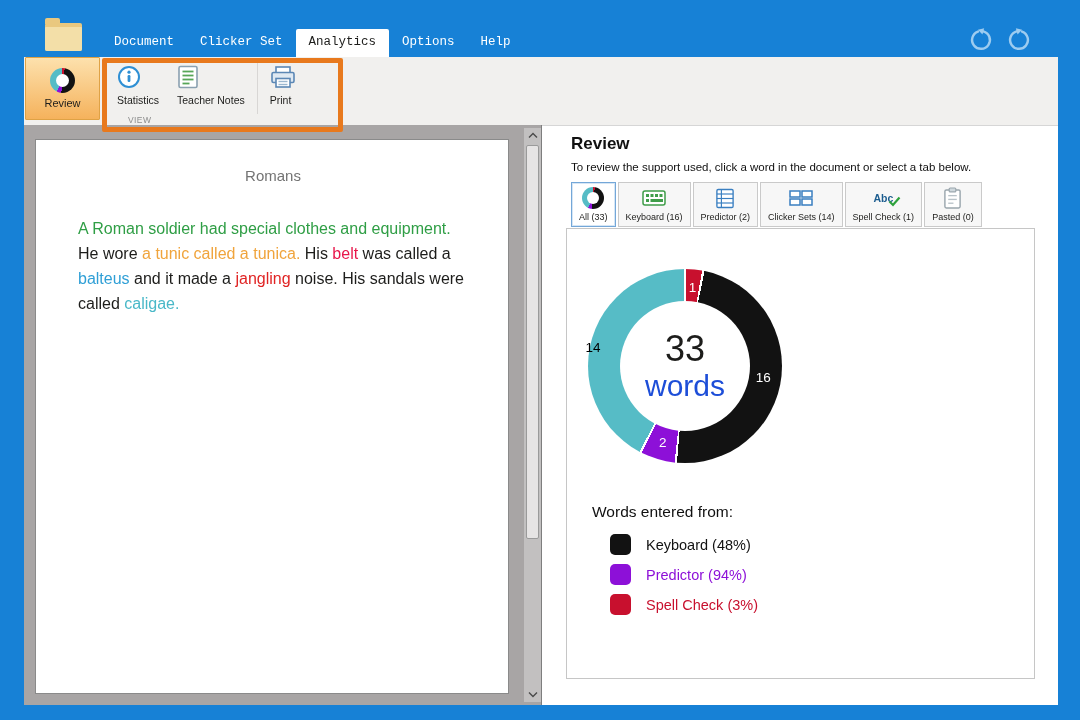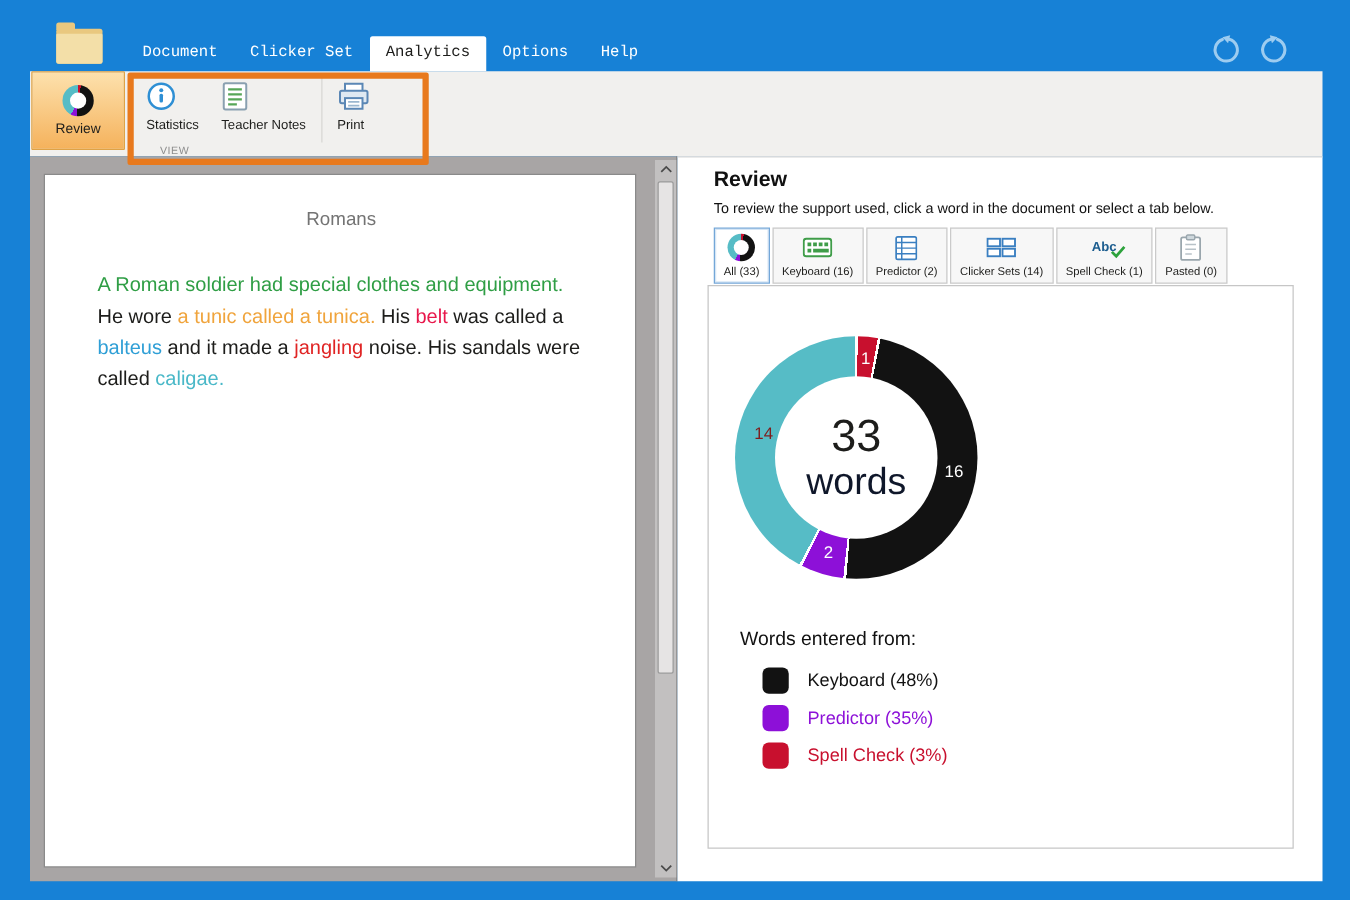--- a/index.html
+++ b/index.html
@@ -53,21 +53,21 @@
   .tab .mini-donut{width:22px;height:22px;}
   .tab .mini-donut::after{inset:5px;}
   .spellcheck-icon{position:relative;font-size:10.5px;font-weight:bold;color:#1c5d8f;}
   .spellcheck-icon svg{position:absolute;right:-8px;bottom:-3px;}
 
   .chart-panel{position:absolute;left:24px;top:102px;width:467px;height:449px;border:1px solid #c6c6c6;background:#fff;}
   .donut-wrap{position:absolute;left:21px;top:40px;width:194px;height:194px;}
   .donut-ring{position:absolute;inset:0;border-radius:50%;background:#ddd;}
   .donut-hole{position:absolute;left:32px;top:32px;width:130px;height:130px;border-radius:50%;background:#fff;display:flex;flex-direction:column;align-items:center;justify-content:center;}
   .donut-value{font-size:36px;line-height:40px;color:#1d1d1b;}
-  .donut-word{font-size:30px;line-height:34px;color:#0f172a;}
+  .donut-word{font-size:30px;line-height:34px;color:#1d4ed8;}
   .seg-label{position:absolute;transform:translate(-50%,-50%);font-size:13.5px;}
   .legend-title{position:absolute;left:25px;top:274px;font-size:15.5px;color:#111;}
   .legend{position:absolute;left:43px;top:305px;display:flex;flex-direction:column;gap:9px;}
   .legend-row{display:flex;align-items:center;gap:15px;height:21px;}
   .legend-swatch{width:21px;height:21px;border-radius:5px;background:#999;}
   .legend-label{font-size:14.5px;}
 </style>
 </head>
 <body>
 
@@ -248,32 +248,32 @@
       <div class="chart-panel">
         <div class="donut-wrap">
           <div class="donut-ring" style="background: conic-gradient(rgb(255, 255, 255) 0deg, rgb(255, 255, 255) 0.7deg, rgb(200, 16, 46) 0.7deg, rgb(200, 16, 46) 10.2091deg, rgb(255, 255, 255) 10.2091deg, rgb(255, 255, 255) 10.9091deg, rgb(255, 255, 255) 10.9091deg, rgb(255, 255, 255) 11.6091deg, rgb(18, 18, 18) 11.6091deg, rgb(18, 18, 18) 184.755deg, rgb(255, 255, 255) 184.755deg, rgb(255, 255, 255) 185.455deg, rgb(255, 255, 255) 185.455deg, rgb(255, 255, 255) 186.155deg, rgb(141, 16, 216) 186.155deg, rgb(141, 16, 216) 206.573deg, rgb(255, 255, 255) 206.573deg, rgb(255, 255, 255) 207.273deg, rgb(255, 255, 255) 207.273deg, rgb(255, 255, 255) 207.973deg, rgb(86, 188, 198) 207.973deg, rgb(86, 188, 198) 359.3deg, rgb(255, 255, 255) 359.3deg, rgb(255, 255, 255) 360deg);"></div>
           <div class="donut-hole">
             <span class="donut-value">33</span>
             <span class="donut-word">words</span>
           </div>
         <div class="seg-label" style="left: 104.509px; top: 18.3577px; color: rgb(255, 255, 255);">1</div>
             <div class="seg-label" style="left: 175.196px; top: 108.243px; color: rgb(255, 255, 255);">16</div>
             <div class="seg-label" style="left: 74.7431px; top: 172.8px; color: rgb(255, 255, 255);">2</div>
-            <div class="seg-label" style="left: 23px; top: 78.375px; color: #7f1d1d;">14</div>
+            <div class="seg-label" style="left: 5px; top: 78.375px; color: #000000;">14</div>
           </div>
 
         <div class="legend-title">Words entered from:</div>
         <div class="legend">
           <div class="legend-row">
             <span class="legend-swatch" style="background-color: rgb(18, 18, 18);"></span>
             <span class="legend-label" style="color: rgb(18, 18, 18);">Keyboard (48%)</span>
           </div>
           <div class="legend-row">
             <span class="legend-swatch" style="background-color: rgb(141, 16, 216);"></span>
-            <span class="legend-label" style="color: rgb(141, 16, 216);">Predictor (35%)</span>
+            <span class="legend-label" style="color: rgb(141, 16, 216);">Predictor (94%)</span>
           </div>
           <div class="legend-row">
             <span class="legend-swatch" style="background-color: rgb(200, 16, 46);"></span>
             <span class="legend-label" style="color: rgb(200, 16, 46);">Spell Check (3%)</span>
           </div>
         </div>
       </div>
     </div>
   </div>
 

